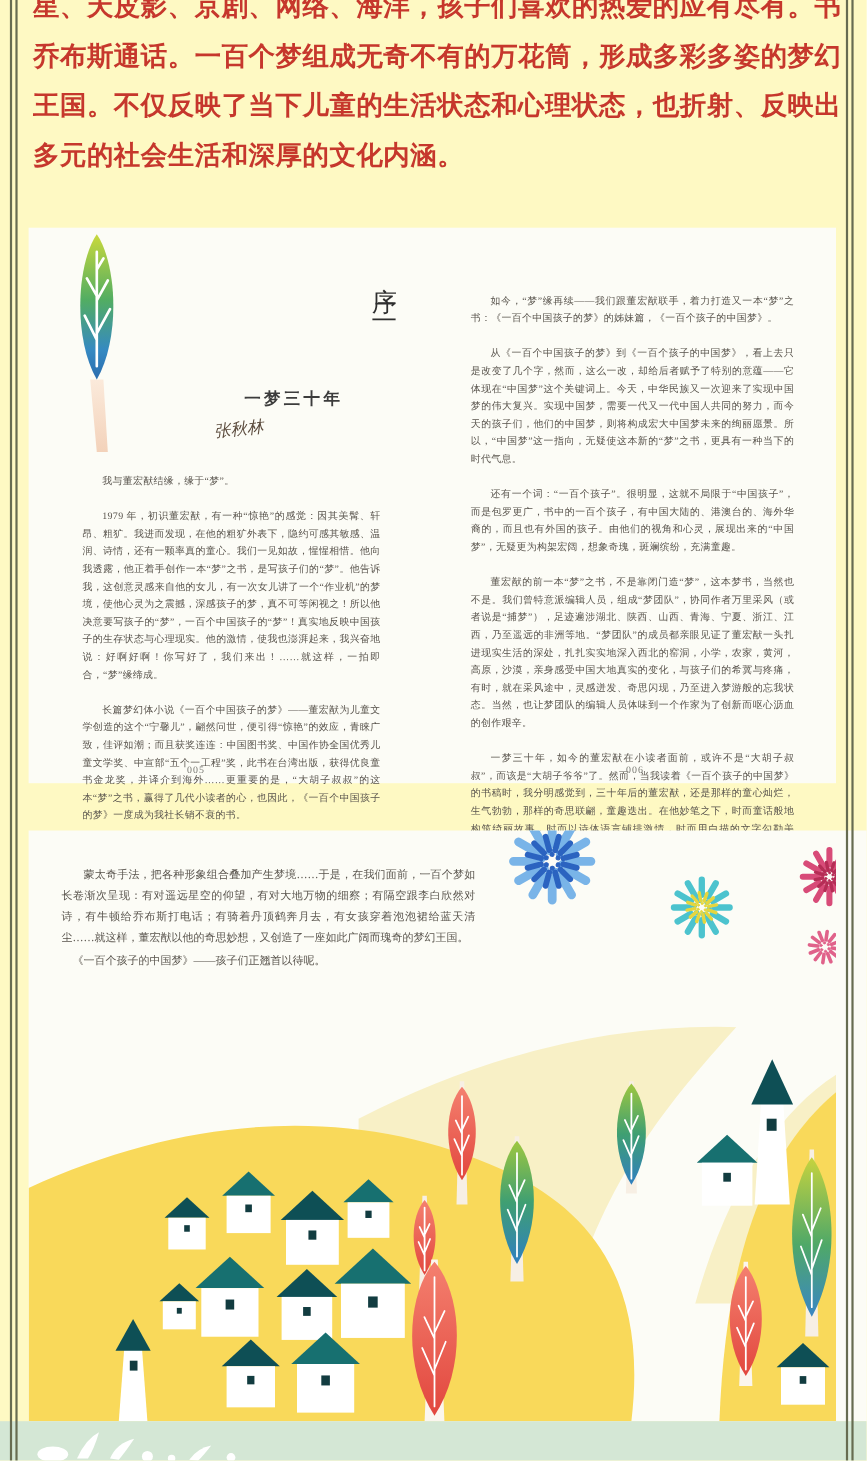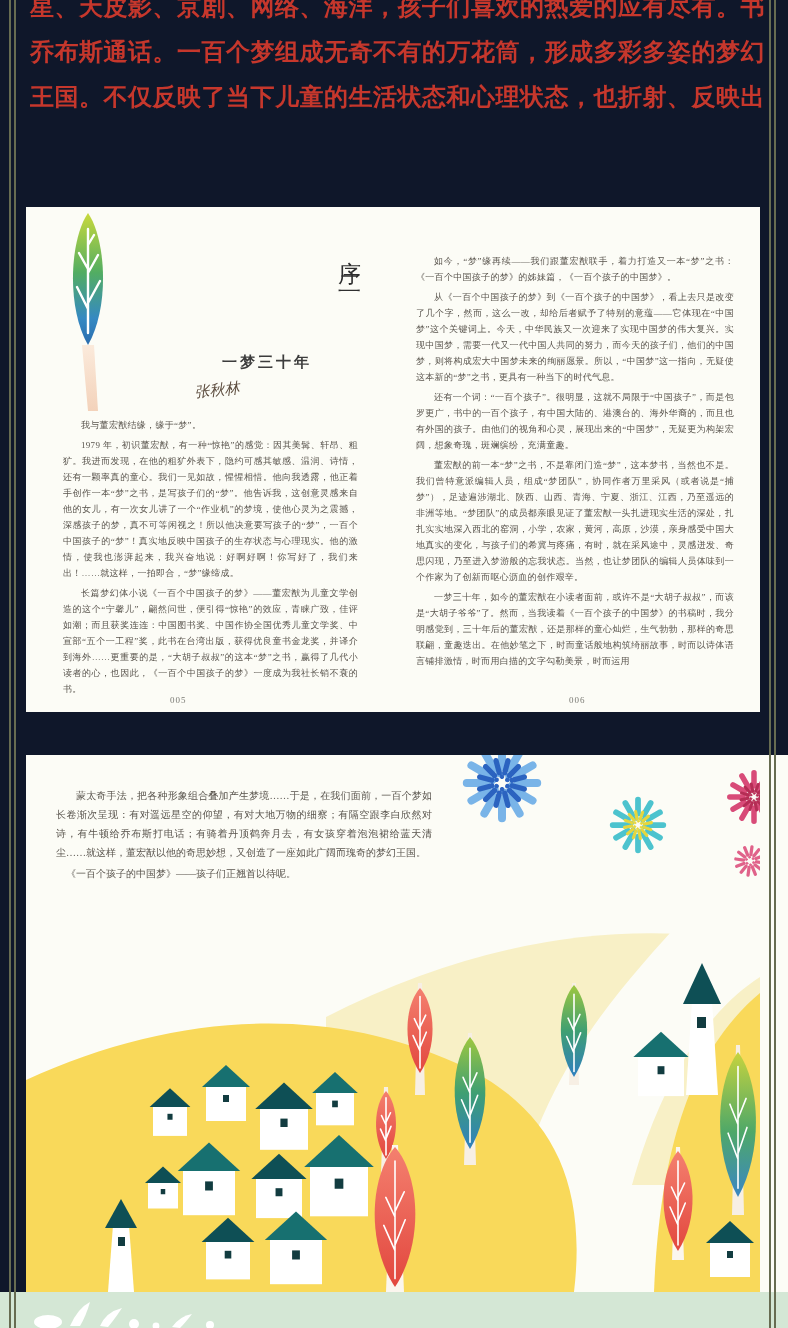--- a/index.html
+++ b/index.html
@@ -1,16 +1,16 @@
 <!DOCTYPE html>
 <html><head>
 <meta charset="utf-8">
 <style>
   html,body{margin:0;padding:0;}
-  .page{position:relative;width:788px;height:1328px;background:#0f172a;overflow:hidden;
+  .page{position:relative;width:788px;height:1328px;background:#fef9c3;overflow:hidden;
         font-family:"Liberation Serif",serif;}
   
   .frame-line{position:absolute;top:0;bottom:0;width:2px;background:#676c51;z-index:40;}
   .fl-l1{left:9px;} .fl-l2{left:14px;} .fl-r1{left:769px;} .fl-r2{left:774px;}
 
   
   .banner{position:absolute;left:30px;top:-16px;width:728px;color:#c6372c;
           font-family:"Liberation Sans",sans-serif;font-size:24px;font-weight:bold;
           line-height:45px;letter-spacing:0.5px;}
   .banner div{white-space:nowrap;}
@@ -19,21 +19,21 @@
   .spread{position:absolute;left:26px;top:207px;width:734px;height:505px;background:#fcfcf6;}
   .vert-title{position:absolute;left:308px;top:36px;writing-mode:vertical-rl;
               font-size:23px;letter-spacing:16px;color:#2e2e2e;}
   .heading{position:absolute;left:96px;top:146px;width:190px;text-align:right;
            font-size:15px;letter-spacing:3px;color:#3c3c3c;font-weight:bold;}
   .signature{position:absolute;left:126px;top:174px;width:130px;text-align:center;
              font-size:15px;color:#5c4c3e;font-style:italic;transform:rotate(-6deg);
              font-family:"DejaVu Serif",serif;}
   .body-col{position:absolute;font-size:9px;line-height:16px;text-align:justify;
             color:#59544d;letter-spacing:0.3px;}
-  .body-col p{margin:4px;text-indent:2em;}
+  .body-col p{margin:16px;text-indent:2em;}
   .left-col{left:33px;top:206px;width:303px;}
   .right-col{left:386px;top:42px;width:326px;}
   .pagenum{position:absolute;font-size:9px;color:#7a7a74;letter-spacing:1px;width:60px;text-align:left;}
   .pn-left{left:144px;top:488px;} .pn-right{left:543px;top:488px;}
 
   
   .bottom-page{position:absolute;left:26px;top:755px;width:774px;height:537px;background:#fcfcf6;}
   .bottom-text{position:absolute;left:30px;top:31px;width:376px;font-size:10px;line-height:19px;
                text-align:justify;color:#59544d;z-index:5;}
   .bottom-text p{margin:0;text-indent:2em;}
@@ -46,20 +46,21 @@
 </style>
 </head>
 <body>
 
 <div class="page">
 
   <div class="banner">
     <div>星、天皮影、京剧、网络、海洋，孩子们喜欢的热爱的应有尽有。书</div>
     <div>乔布斯通话。一百个梦组成无奇不有的万花筒，形成多彩多姿的梦幻</div>
     <div>王国。不仅反映了当下儿童的生活状态和心理状态，也折射、反映出</div>
+    <div>多元的社会生活和深厚的文化内涵。</div>
   </div>
 
   <div class="spread">
 
     <svg class="leaf-art" style="position:absolute;left:32px;top:4px;" width="64" height="200" viewBox="0 0 64 200">
       <defs>
         <linearGradient id="gLeaf" x1="0" y1="0" x2="0" y2="1">
           <stop offset="0" stop-color="#c9d93c"></stop>
             <stop offset="0.45" stop-color="#52ad62"></stop>
           <stop offset="0.8" stop-color="#3589c2"></stop>

